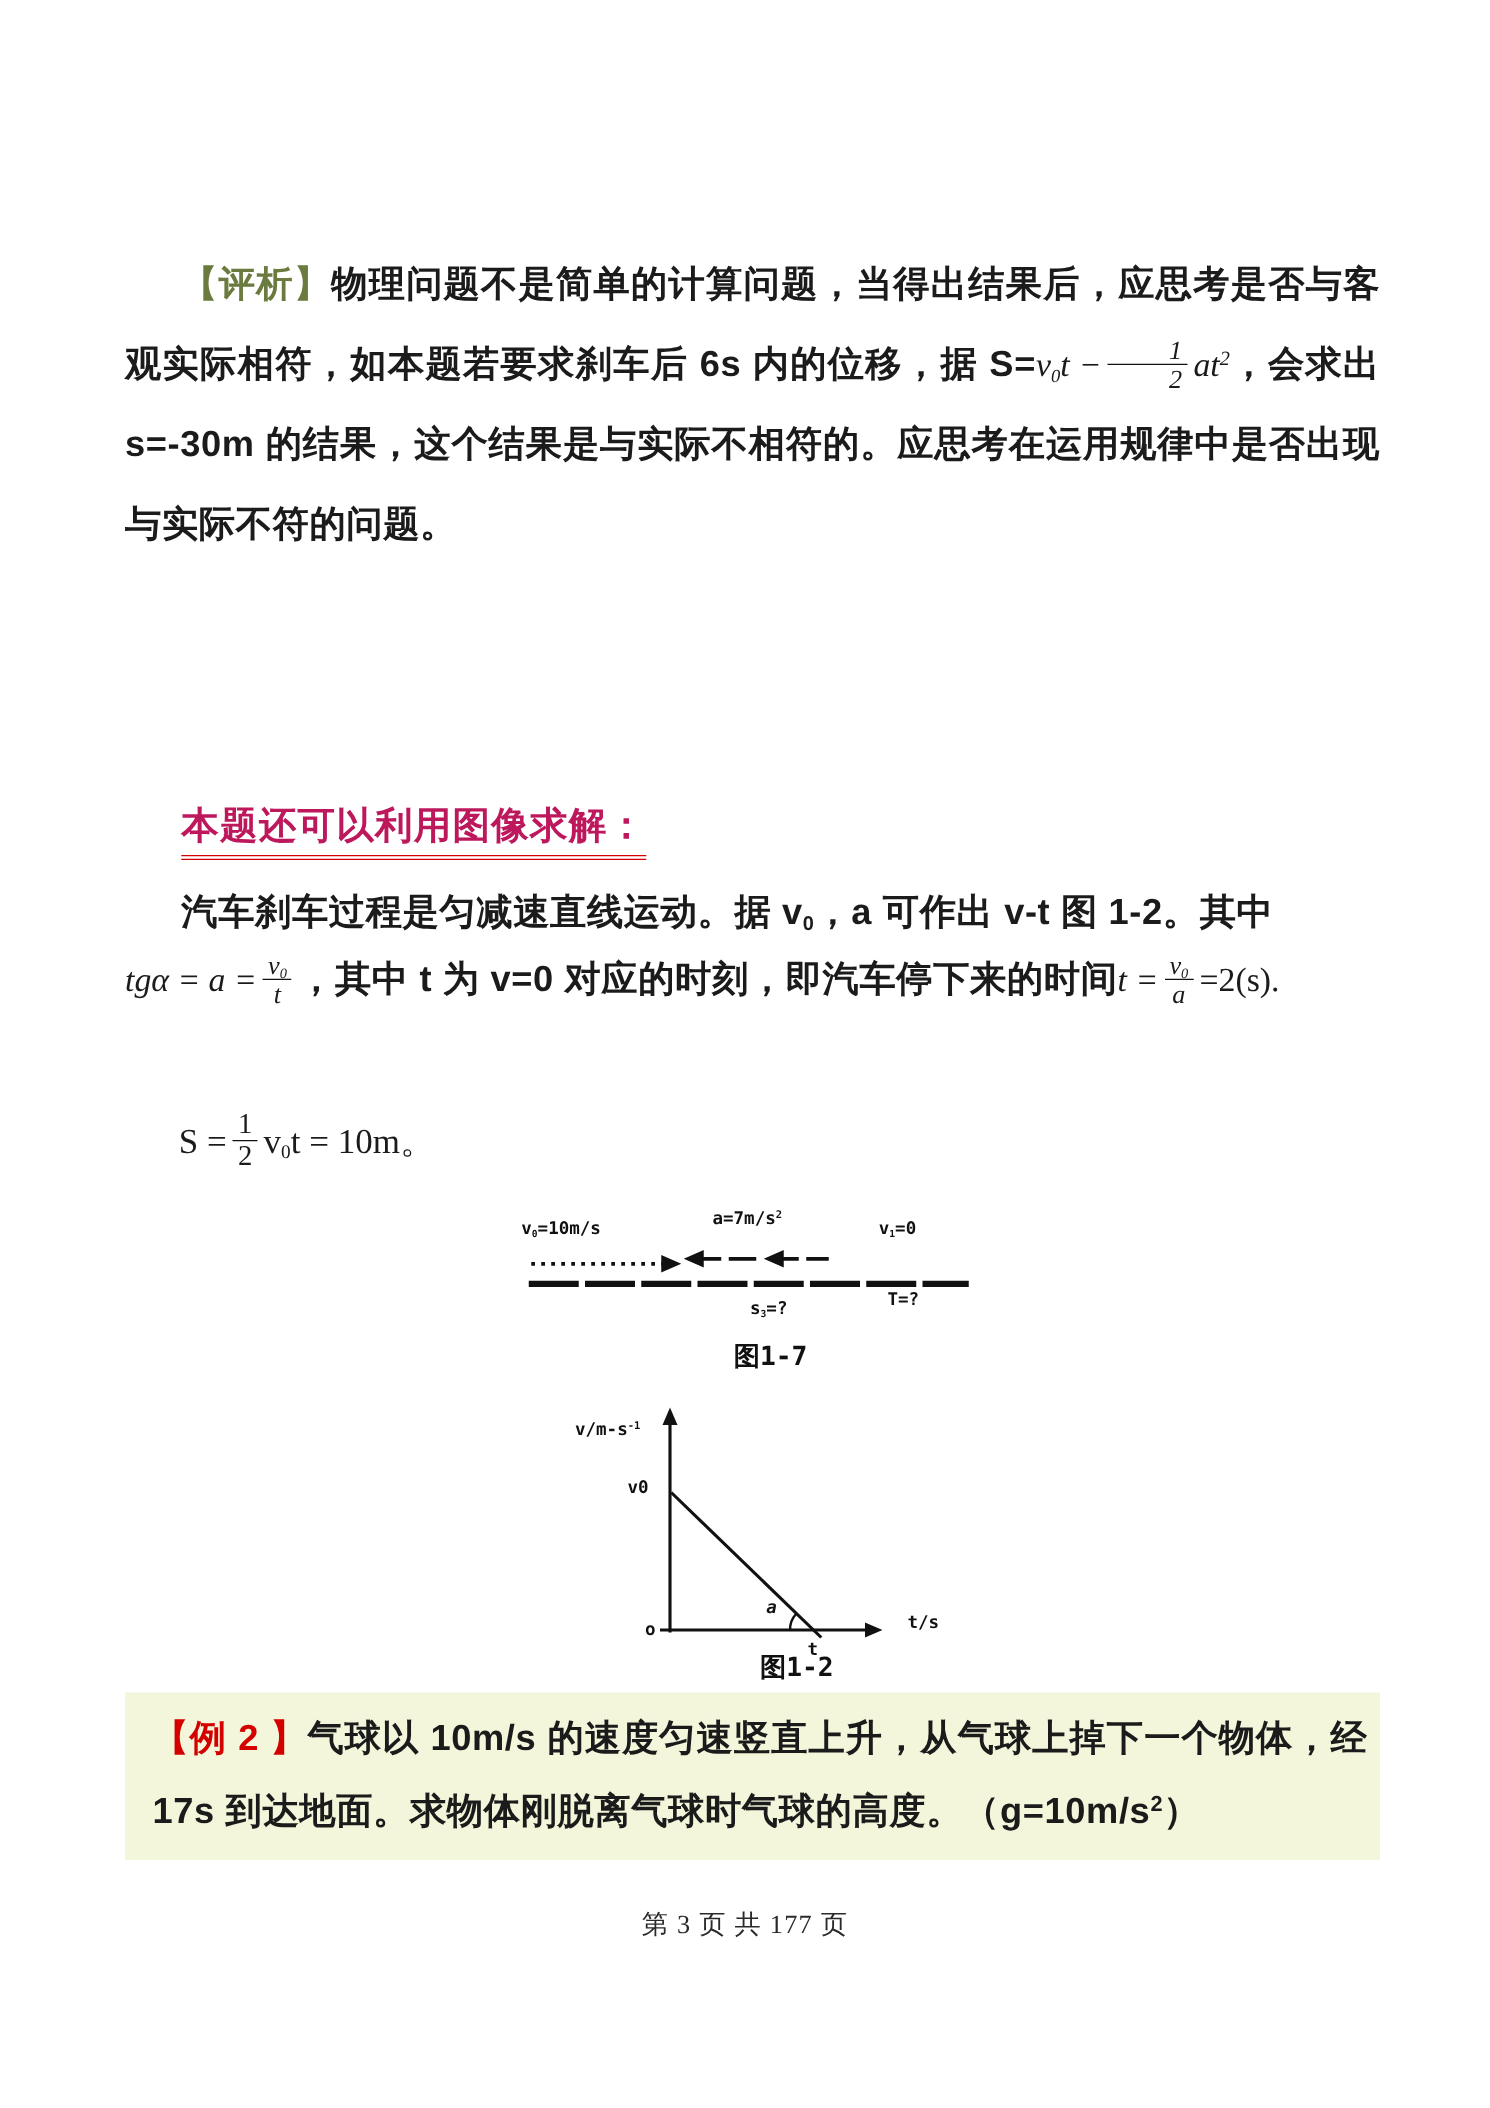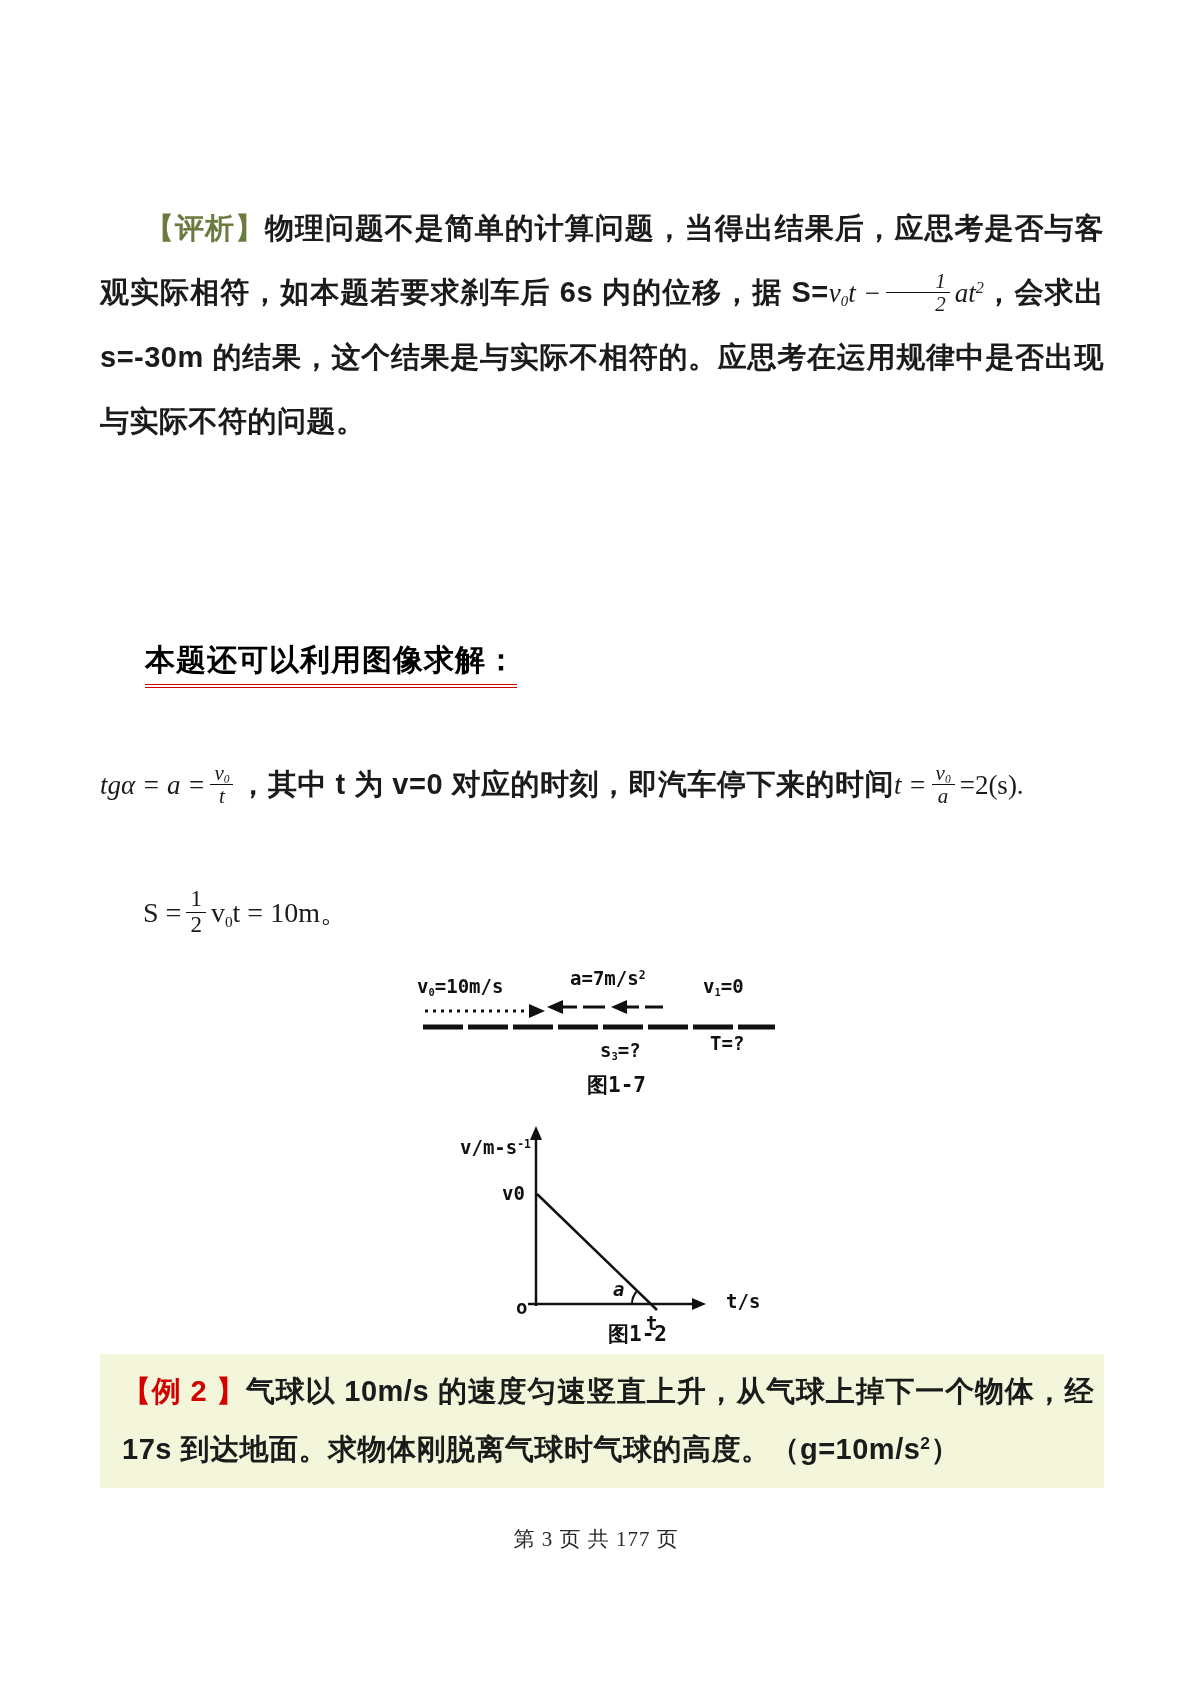--- a/index.html
+++ b/index.html
@@ -25,28 +25,28 @@
   .frac { display:inline-flex; flex-direction:column; align-items:center;
           vertical-align:middle; line-height:1.08; font-size:21px; margin:0 5px;
           transform:translateY(-3px); font-family:"Liberation Serif", serif; }
   .frac .num { border-bottom:1.5px solid #111; padding:0 4px; }
   .frac .den { padding:0 4px; }
   sub.s { font-size:0.55em; vertical-align:-0.3em; line-height:0; }
   sup.s { font-size:0.6em; vertical-align:0.55em; line-height:0; }
   
   .heading {
     position:absolute; left:145px; top:636px;
-    font-size:30px; font-weight:700; color:#000000;
+    font-size:30px; font-weight:700; color:#be185d;
     border-bottom:4px double #d40000; padding-bottom:3px; letter-spacing:1px;
   }
   
   .fig { position:absolute; }
   .fig-label {
     position:absolute; font-family:"DejaVu Sans Mono", monospace;
-    font-weight:700; font-size:19px; color:#111; white-space:nowrap;
+    font-weight:700; font-size:14px; color:#111; white-space:nowrap;
   }
   .fig-caption {
     position:absolute; font-family:"DejaVu Sans Mono", monospace;
     font-weight:700; font-size:21px; color:#111; white-space:nowrap;
   }
   svg { position:absolute; left:0; top:0; }
   
   .example {
     position:absolute; left:100px; top:1350px; width:1004px;
     background:#f3f6da; padding:8px 10px 10px 22px;
@@ -67,20 +67,23 @@
 
   <div class="block cn indent" style="top:192px;">
     <span class="green">【评析】</span><span>物理问题不是简单的计算问题，当得出结果后，应思考是否与客观实际相符，如本题若要求刹车后 6s 内的位移，据 S=</span><span class="math"><i><span>v</span><sub class="s">0</sub></i><i>t −</i><span class="frac">
           <span class="num">1</span>
           <span class="den">2</span>
         </span><i>at</i><sup class="s">2</sup></span><span>，会求出 s=-30m 的结果，这个结果是与实际不相符的。应思考在运用规律中是否出现与实际不符的问题。</span>
   </div>
 
   <div class="heading">本题还可以利用图像求解：</div>
 
+  <div class="block cn indent" style="top:694px;">
+    <span>汽车刹车过程是匀减速直线运动。据 v</span><sub class="s">0</sub><span>，a 可作出 v-t 图 1-2。其中</span>
+  </div>
 
   <div class="block cn" style="top:748px;">
     <span class="math"><i>tgα = a =</i><span class="frac">
           <span class="num"><i>v</i><sub class="s">0</sub></span>
           <span class="den"><i>t</i></span>
         </span></span><span>，其中 t 为 v=0 对应的时刻，即汽车停下来的时间</span><span class="math"><i>t =</i><span class="frac">
           <span class="num"><i>v</i><sub class="s">0</sub></span>
           <span class="den"><i>a</i></span>
         </span><span class="roman">=2(s).</span></span>
   </div>

